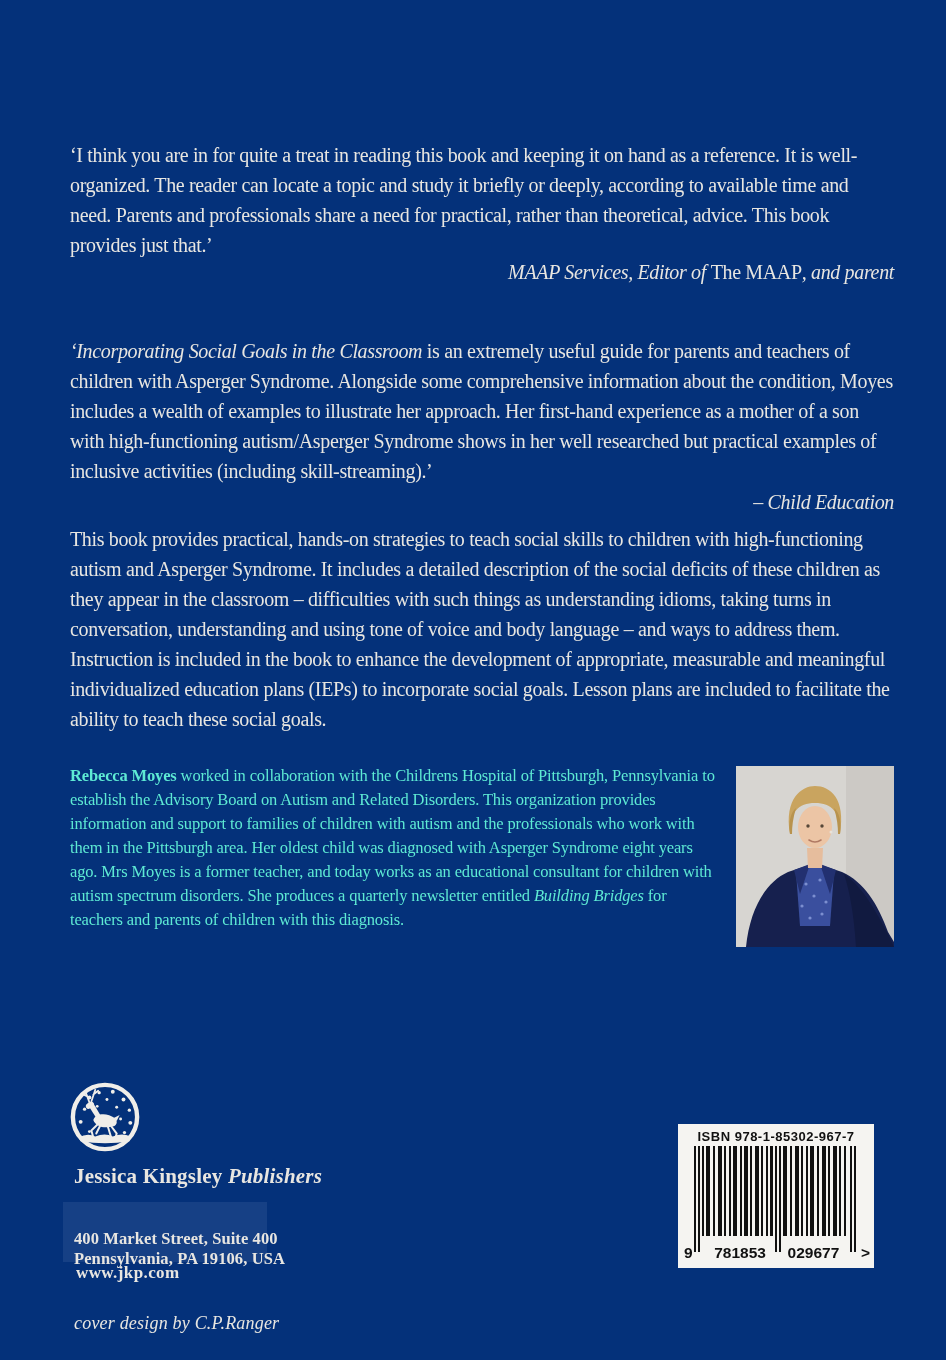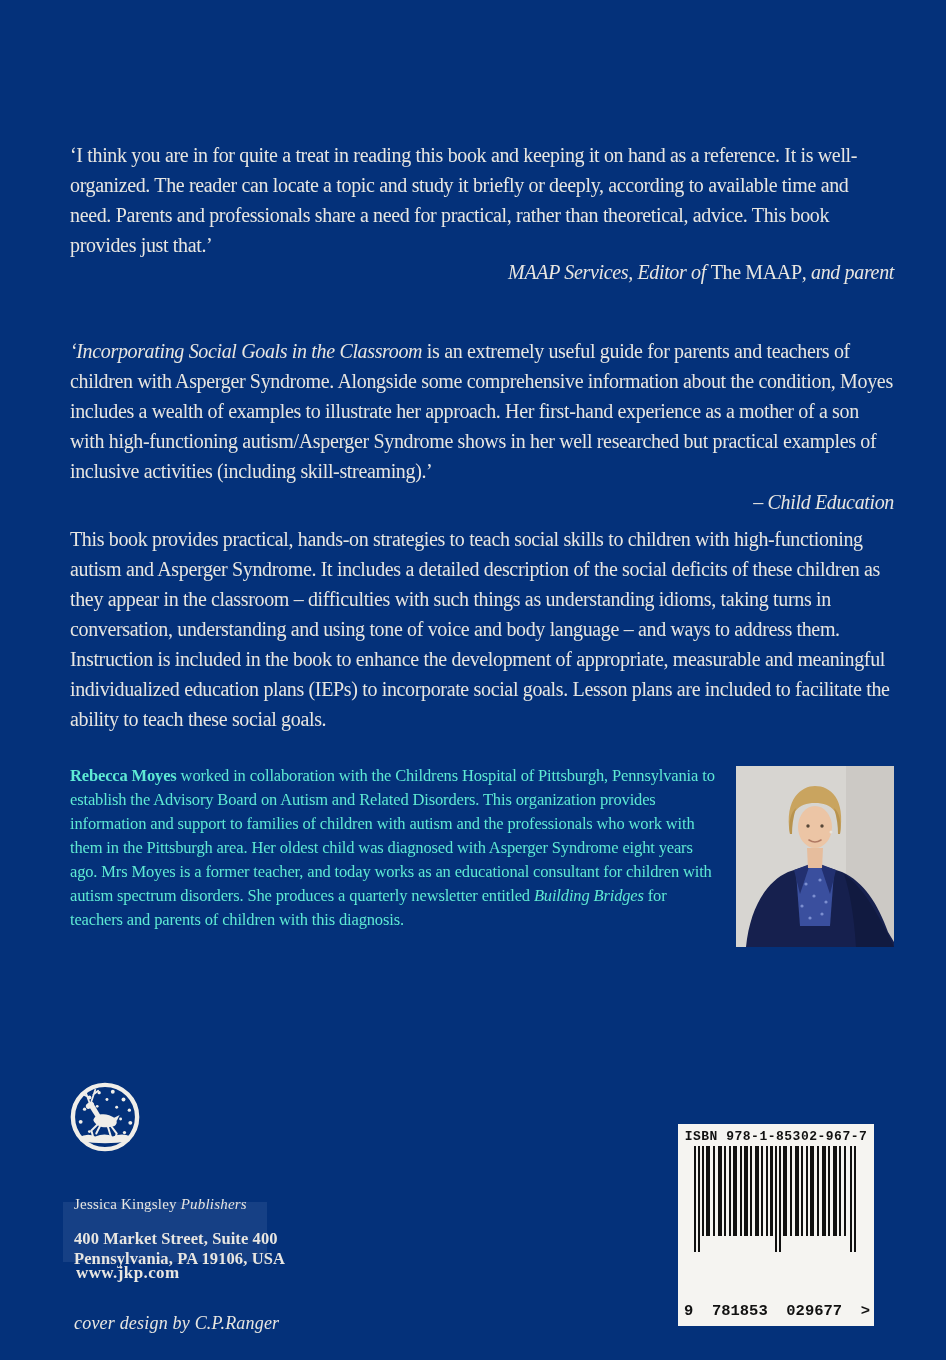--- a/index.html
+++ b/index.html
@@ -32,34 +32,34 @@
     margin:0;font-size:16.5px;line-height:24px;letter-spacing:-0.15px;color:#5eead4;
   }
   .bio-text .bold{font-weight:bold;}
   .bio-text .ital{font-style:italic;}
   .photo-frame{
     float:right;width:158px;height:181px;margin:2px 0 10px 16px;
     background:#d7d5d1;
   }
   
   .logo{left:68px;top:1080px;width:74px;height:74px;}
-  .pubname{left:74px;top:1164px;font-size:15px;font-weight:normal;letter-spacing:0.2px;margin-top:32px;}
+  .pubname{left:74px;top:1164px;font-size:21px;font-weight:bold;letter-spacing:0.2px;}
   .pubname .ital{font-style:italic;}
   .addr-patch{left:63px;top:1202px;width:204px;height:60px;background:rgba(210,220,240,0.09);}
   .addr{font-size:16.5px;line-height:20px;font-weight:bold;letter-spacing:0.1px;}
   .addr-uk{left:74px;top:1189px;}
   .addr-us{left:74px;top:1229px;}
   .www{left:76px;top:1263px;font-size:17px;font-weight:bold;letter-spacing:0.4px;}
   .credit{left:74px;top:1301px;font-size:18px;font-style:italic;letter-spacing:0.2px;margin-top:12px;}
   .addr span{display:block;}
   
   .barcode-box{
-    left:678px;top:1124px;width:196px;height:202px;
+    left:678px;top:1124px;width:196px;height:144px;
     background:#f5f4f1;color:#111;
-    font-family:Liberation Mono, monospace;
+    font-family:Liberation Sans, sans-serif;
   }
   .isbn-label{
     display:block;text-align:center;margin-top:5px;
     font-size:13px;font-weight:bold;letter-spacing:0.5px;color:#111;
   }
   .bars{display:block;margin:2px auto 0 auto;}
   .barcode-digits{
     position:absolute;left:6px;right:4px;bottom:6px;
     display:flex;justify-content:space-between;align-items:flex-end;
     font-size:15.5px;font-weight:bold;color:#111;

